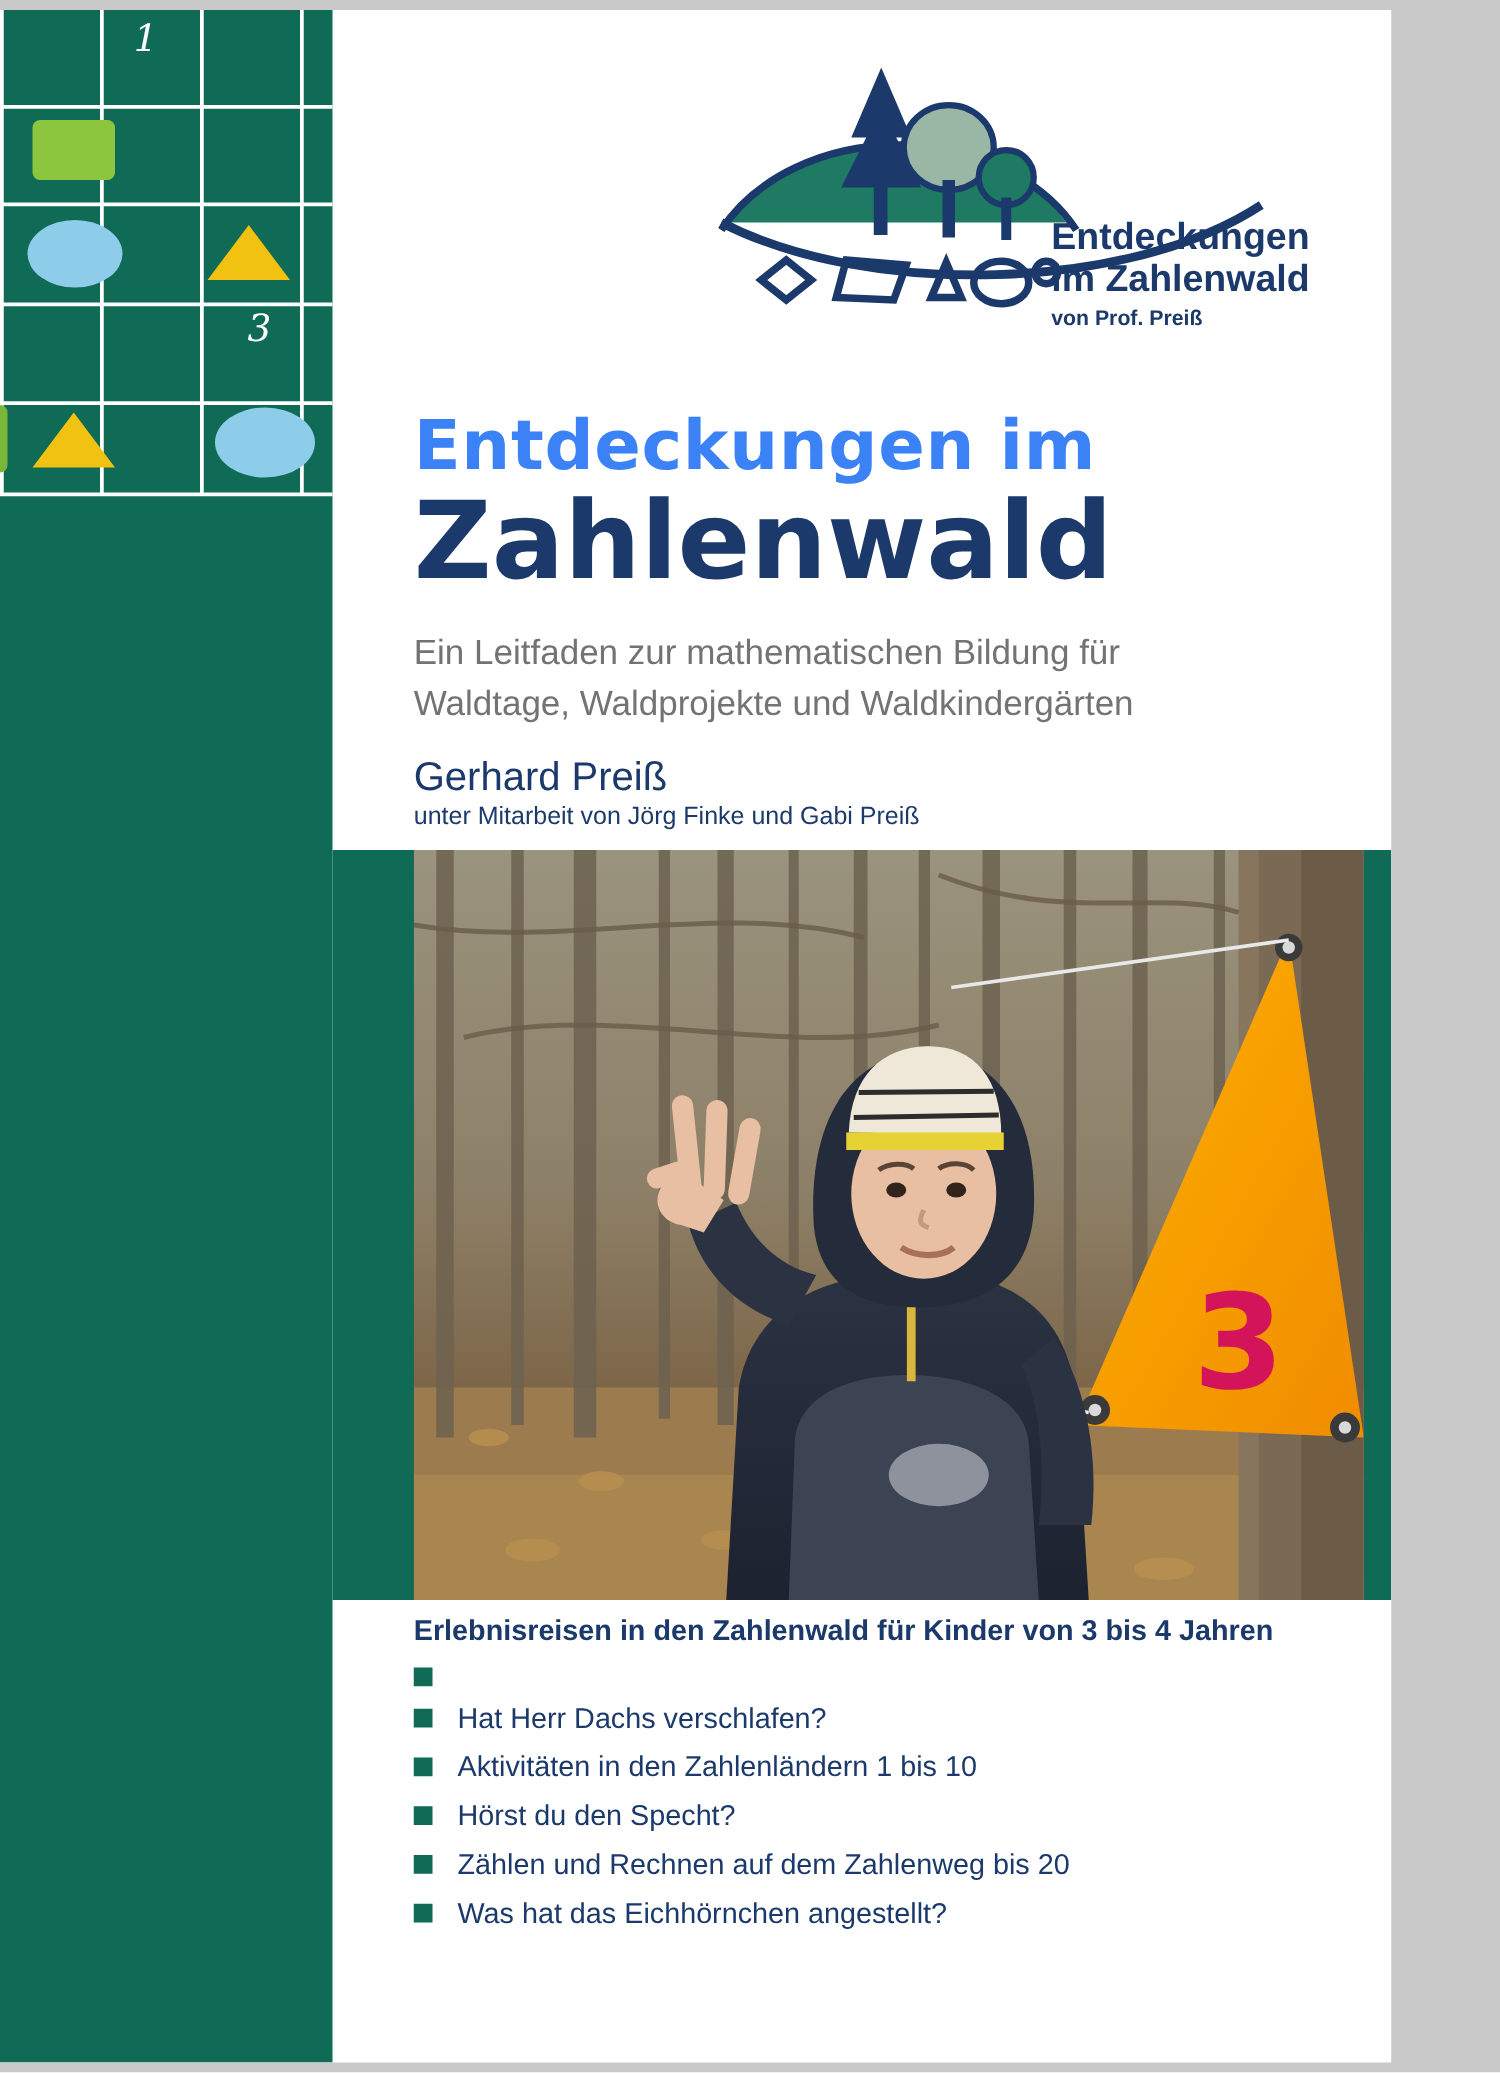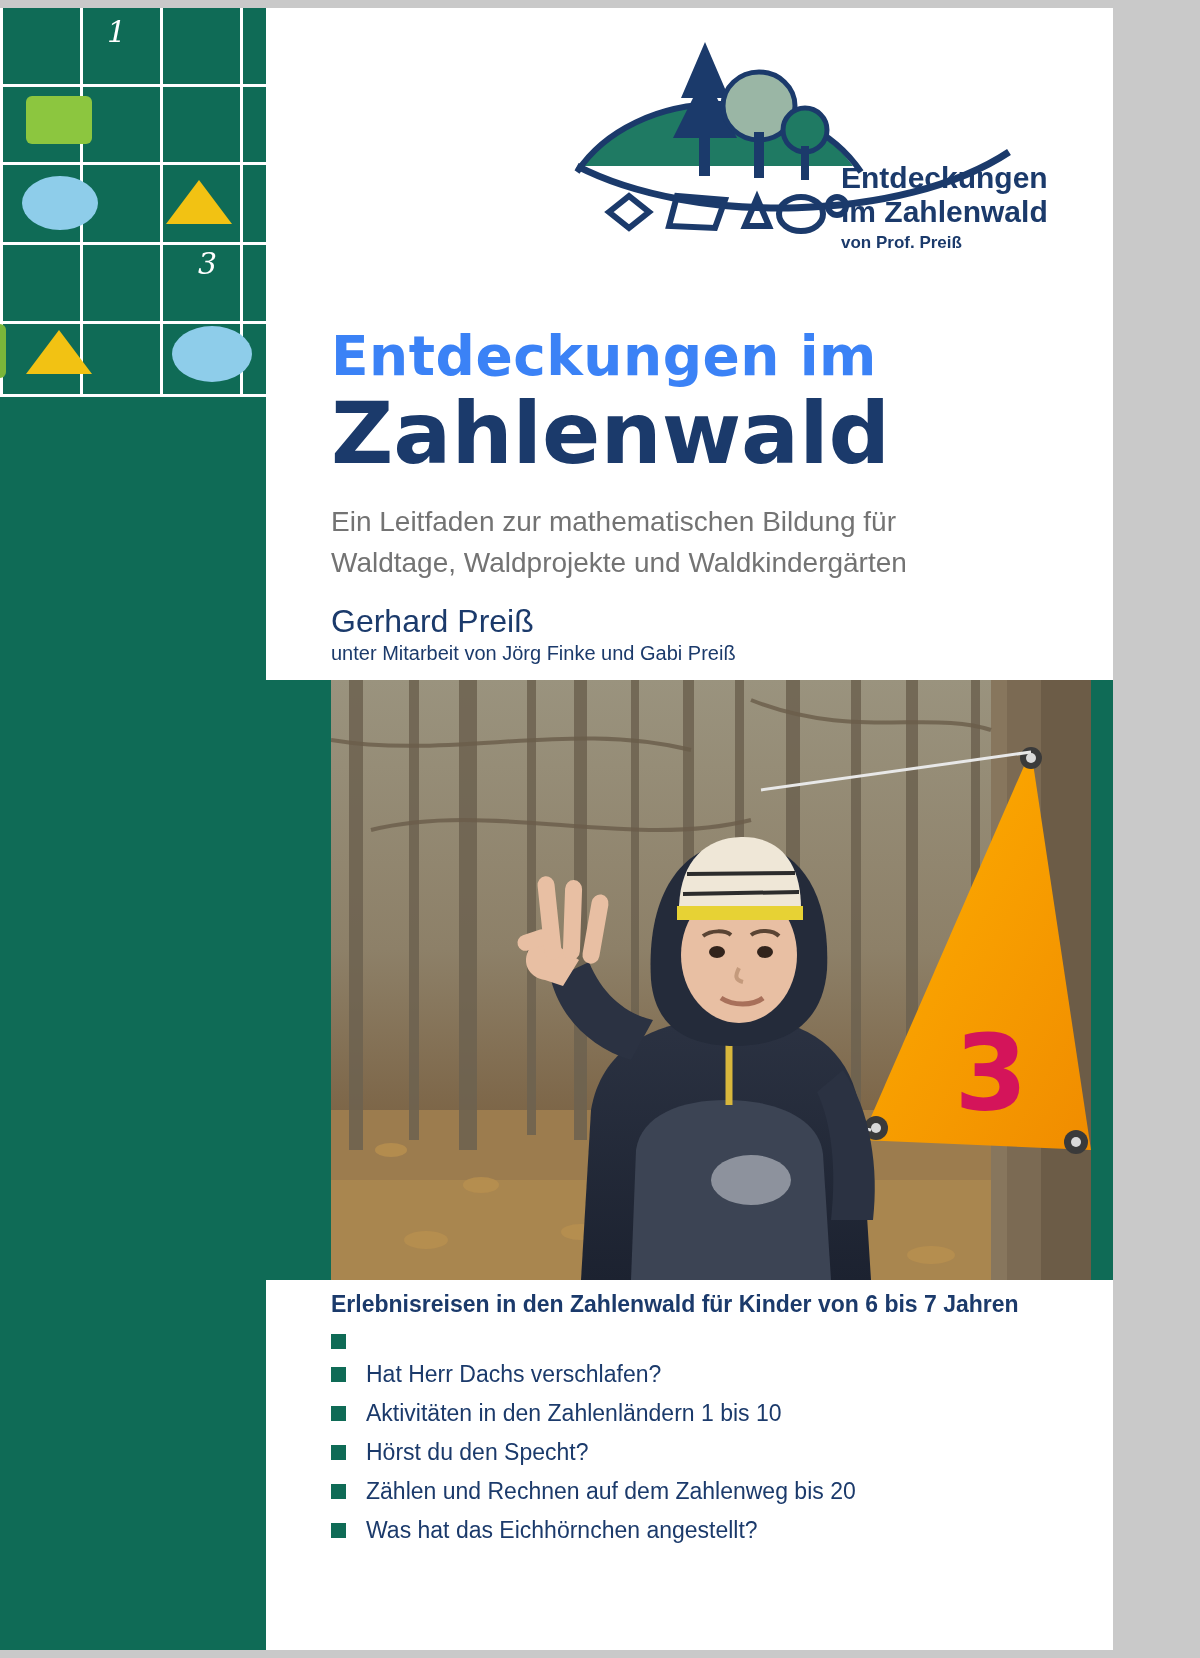--- a/index.html
+++ b/index.html
@@ -85,21 +85,21 @@
     top: 672px;
     width: 847px;
     height: 600px;
     background: #0f6b56;
   }
 
   
   .logo {
     position: absolute;
     left: 573px;
-    top: 18px;
+    top: 30px;
     width: 520px;
     height: 250px;
   }
   .logo-text {
     position: absolute;
     left: 268px;
     top: 135px;
     width: 250px;
     color: #1b3a6b;
     font-weight: bold;
@@ -389,21 +389,21 @@
           </g>
 
           <path d="M512 390 C 540 430 548 490 542 540 L500 540 C 506 486 500 442 486 412 Z" fill="#2b3242"></path>
 
           <ellipse cx="420" cy="500" rx="40" ry="25" fill="#cfd4d8" opacity="0.55"></ellipse>
         </g>
       </svg>
     </div>
 
     <div class="bottom">
-      <div class="bottom-head">Erlebnisreisen in den Zahlenwald für Kinder von 6 bis 7 Jahren</div>
+      <div class="bottom-head">Erlebnisreisen in den Zahlenwald für Kinder von 3 bis 4 Jahren</div>
       <ul class="blist">
         <li>
           <span class="bullet"></span>
         </li>
         <li>
           <span class="bullet"></span>
           <span class="bitem-text">Hat Herr Dachs verschlafen?</span>
         </li>
         <li>
           <span class="bullet"></span>

